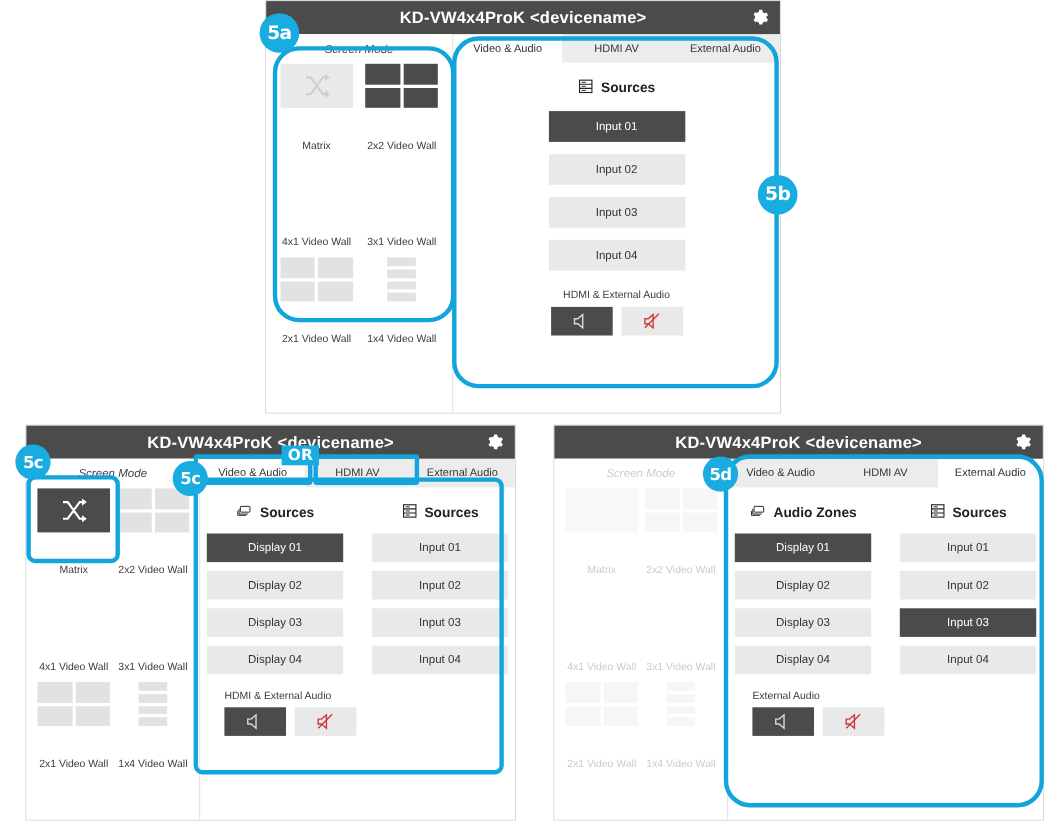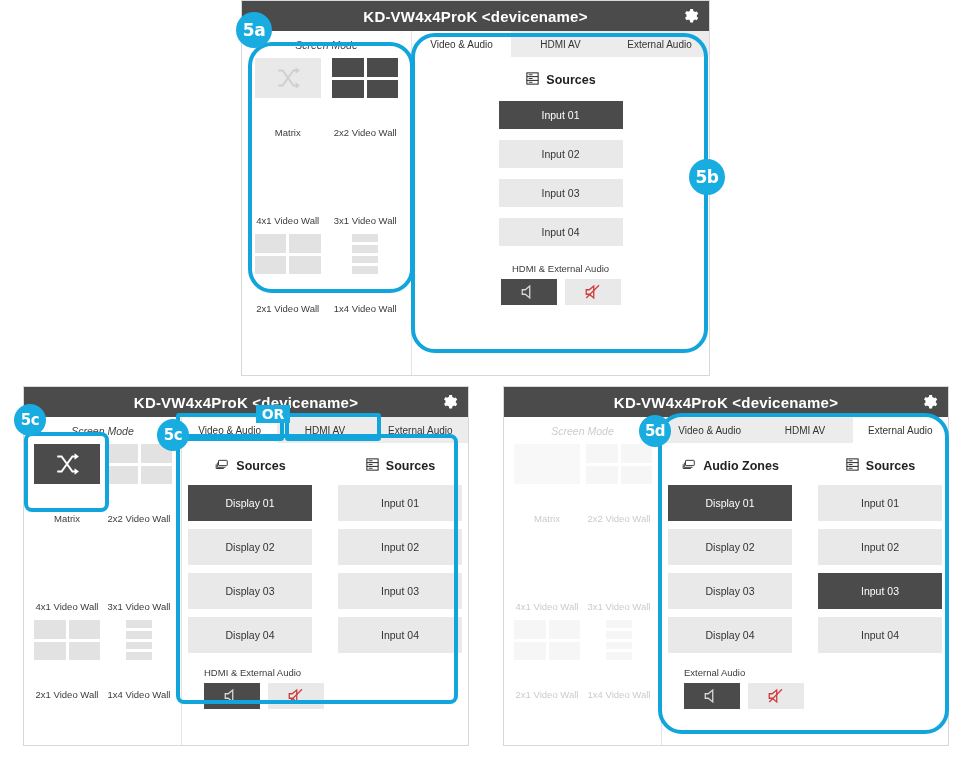--- a/index.html
+++ b/index.html
@@ -38,21 +38,21 @@
   
   .rcol{flex:1;display:flex;flex-direction:column;box-sizing:border-box;background:#fff;}
   .tabs{display:flex;height:26px;background:#ffffff;}
   .tab{flex:1;display:flex;align-items:center;justify-content:center;font-size:10px;color:#333;background:#ececec;box-sizing:border-box;}
   .tab.active{background:#ffffff;}
   .panel{flex:1;padding-top:14px;box-sizing:border-box;}
 
   .collabel{display:flex;align-items:center;justify-content:center;gap:6px;font-size:12.5px;font-weight:bold;color:#222;margin-bottom:12px;}
   .cols{display:flex;justify-content:center;gap:26px;}
   .col{display:flex;flex-direction:column;}
-  .btn{width:124px;height:36px;background:#e9e9e9;color:#333;font-size:10.5px;display:flex;align-items:center;justify-content:center;margin-bottom:8px;}
+  .btn{width:124px;height:26px;background:#e9e9e9;color:#333;font-size:10.5px;display:flex;align-items:center;justify-content:center;margin-bottom:8px;}
   .btn.sel{background:#4b4b4b;color:#ffffff;}
   .single .btn{width:124px;height:28px;margin-bottom:11px;}
 
   .audiorow{margin-top:6px;text-align:center;}
   .audiolabel{font-size:9.5px;color:#3b3b3b;margin-bottom:5px;}
   .audiobtns{display:flex;justify-content:center;gap:8px;}
   .abtn{width:56px;height:26px;display:flex;align-items:center;justify-content:center;background:#e9e9e9;}
   .abtn.sel{background:#4b4b4b;}
 
   

